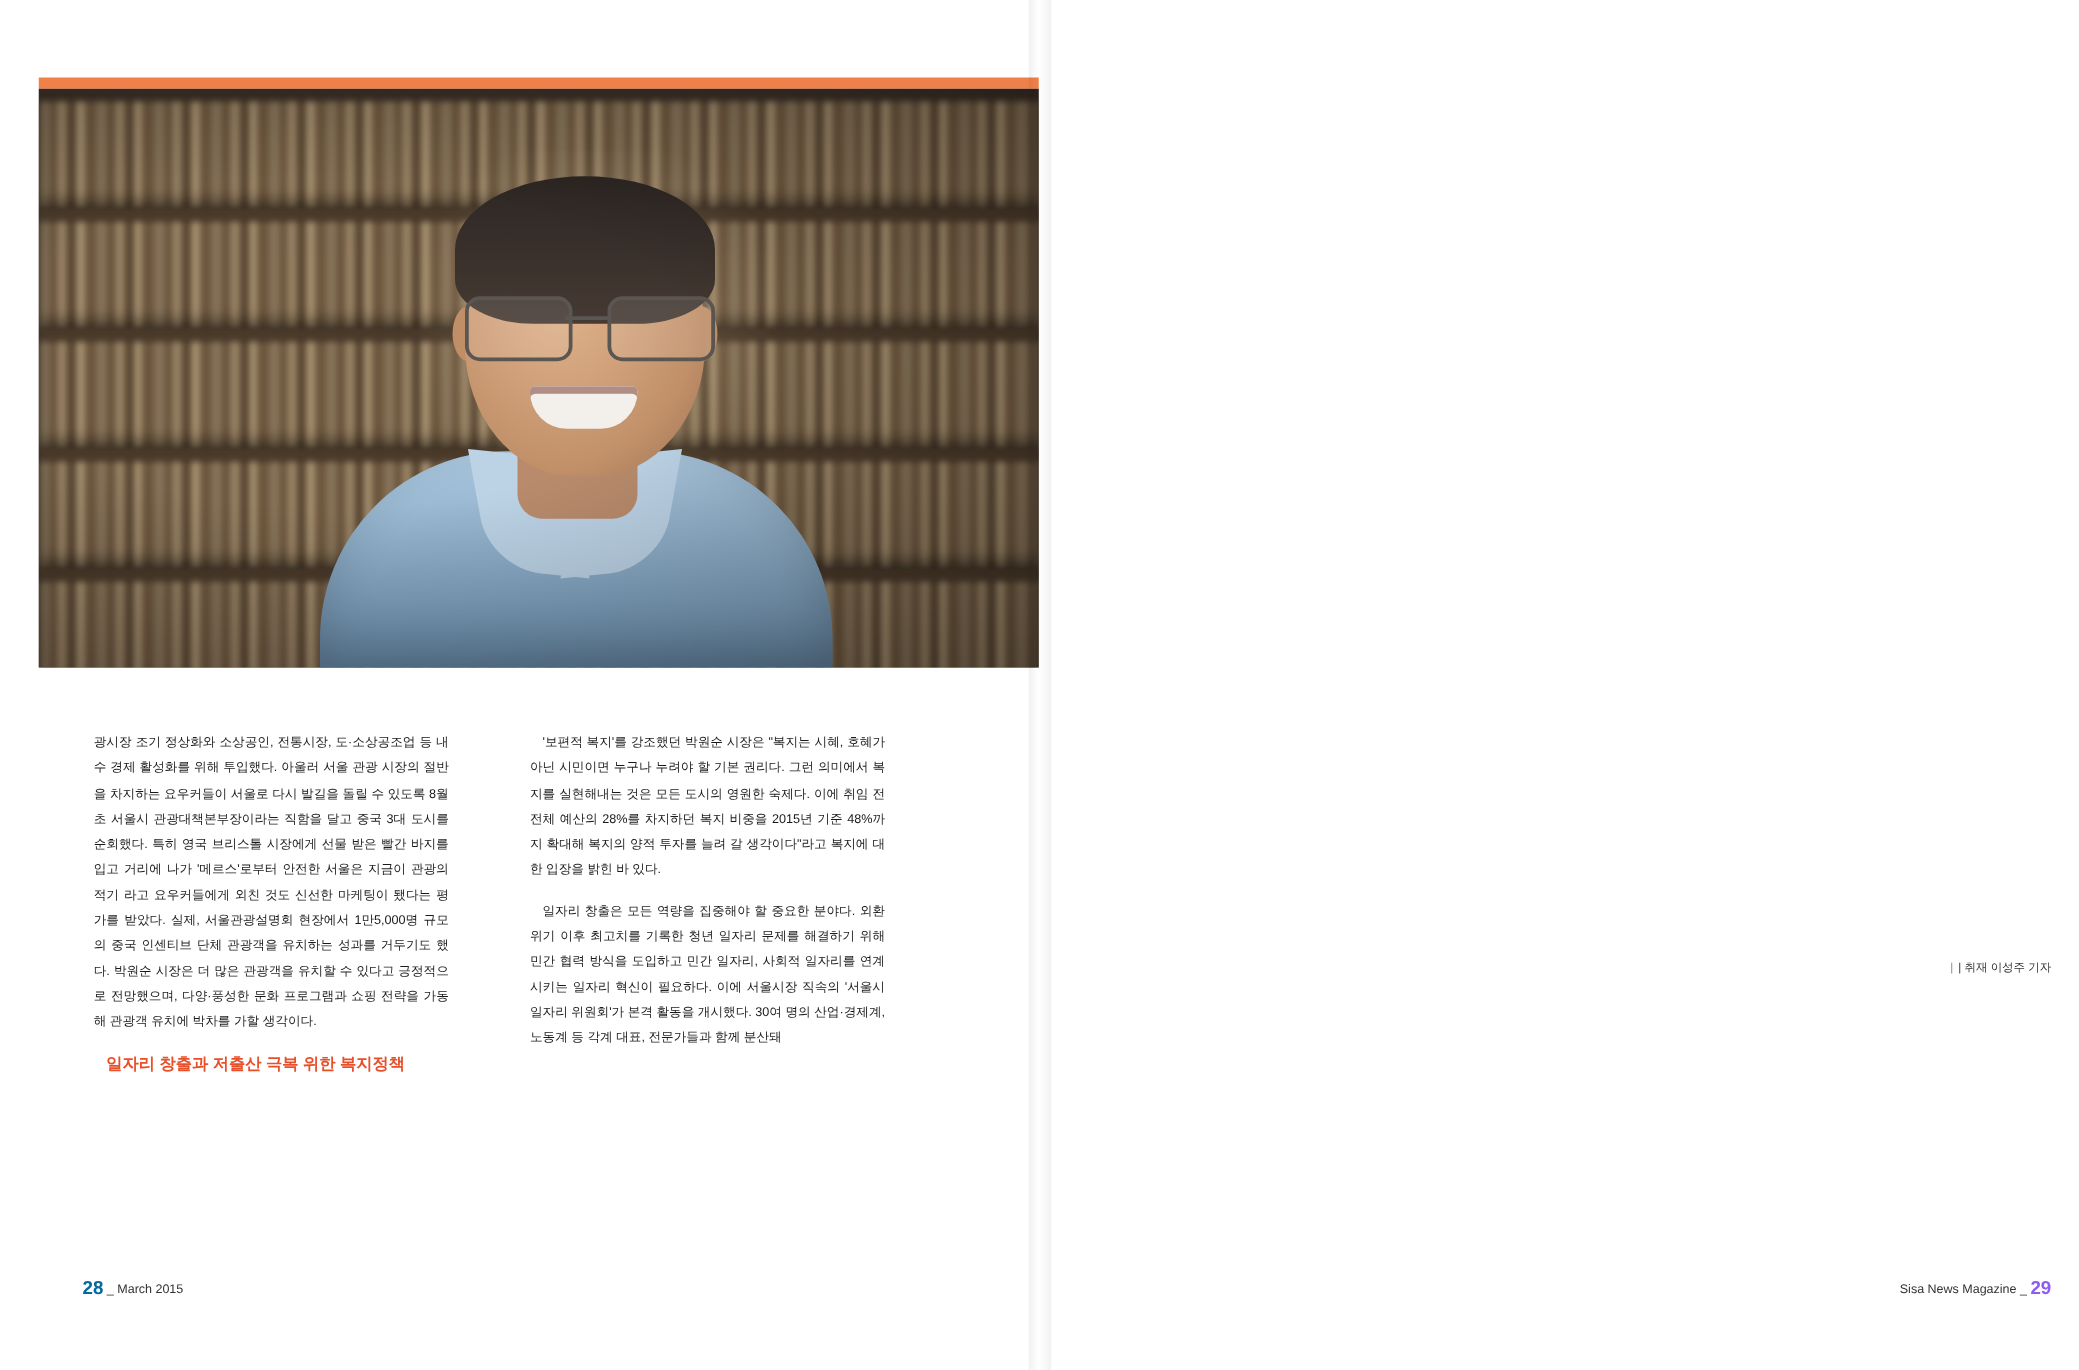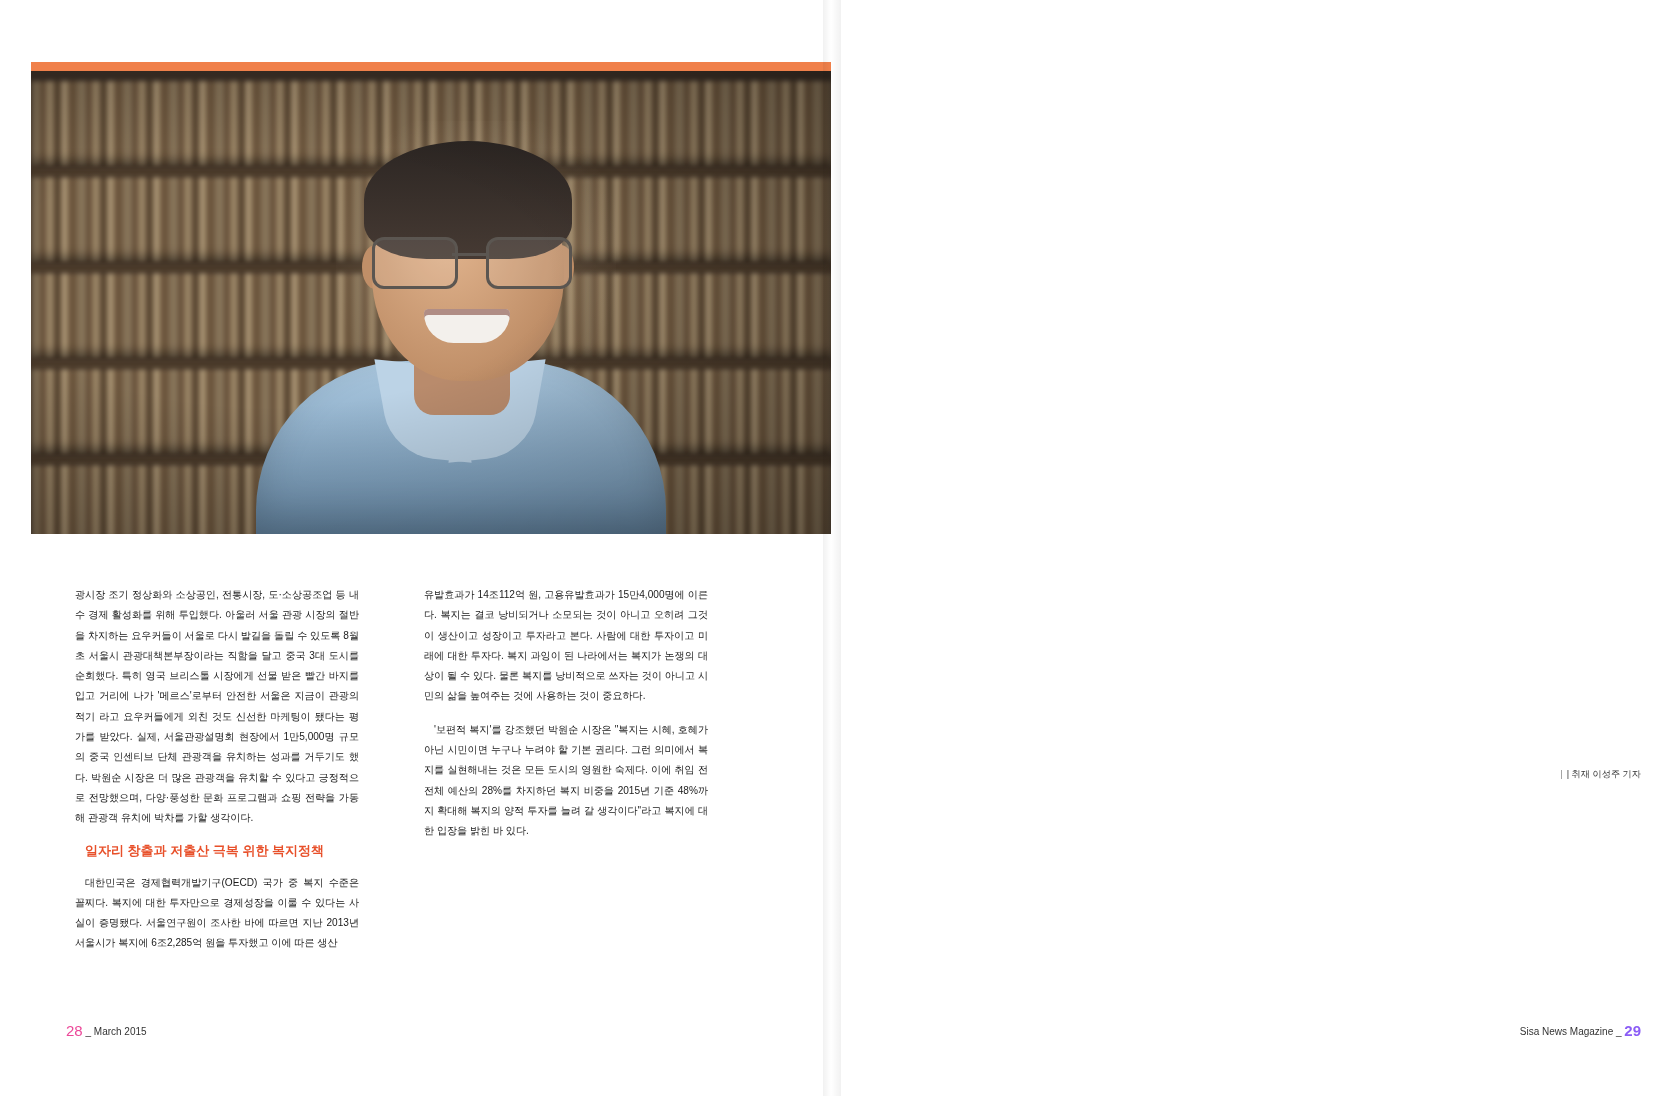--- a/index.html
+++ b/index.html
@@ -189,21 +189,21 @@
   #col1 { left: 62px;  top: 572px; width: 310px; height: 378px; }
   #col2 { left: 411px; top: 572px; width: 310px; height: 378px; }
 
   
   .folio-left {
     position: absolute;
     left: 66px; top: 1022px;
     font-size: 10px; color: #333;
   }
   .folio-left .num {
-    font-size: 15px; font-weight: normal; color: #ec4899; vertical-align: -1px; margin-top: 48px;
+    font-size: 15px; font-weight: bold; color: #0369a1; vertical-align: -1px; margin-top: 48px;
   }
   .folio-right {
     position: absolute;
     right: 70px; top: 1022px;
     font-size: 10px; color: #333;
     text-align: right;
   }
   .folio-right .num {
     font-size: 15px; font-weight: bold; color: #8b5cf6; vertical-align: -1px;
   }
@@ -259,26 +259,25 @@
         </div>
         <div class="mouth"></div>
       </div>
 
       <div class="hero-vignette"></div>
     </div>
 
     <div class="col" id="col1">
       <p class="noindent">광시장 조기 정상화와 소상공인, 전통시장, 도·소상공조업 등 내수 경제 활성화를 위해 투입했다. 아울러 서울 관광 시장의 절반을 차지하는 요우커들이 서울로 다시 발길을 돌릴 수 있도록 8월 초 서울시 관광대책본부장이라는 직함을 달고 중국 3대 도시를 순회했다. 특히 영국 브리스톨 시장에게 선물 받은 빨간 바지를 입고 거리에 나가 '메르스'로부터 안전한 서울은 지금이 관광의 적기 라고 요우커들에게 외친 것도 신선한 마케팅이 됐다는 평가를 받았다. 실제, 서울관광설명회 현장에서 1만5,000명 규모의 중국 인센티브 단체 관광객을 유치하는 성과를 거두기도 했다. 박원순 시장은 더 많은 관광객을 유치할 수 있다고 긍정적으로 전망했으며, 다양·풍성한 문화 프로그램과 쇼핑 전략을 가동해 관광객 유치에 박차를 가할 생각이다.</p>
       <p class="heading">일자리 창출과 저출산 극복 위한 복지정책</p>
-      <p>대한민국은 경제협력개발기구(OECD) 국가 중 복지 수준은 꼴찌다. 복지에 대한 투자만으로 경제성장을 이룰 수 있다는 사실이 증명됐다. 서울연구원이 조사한 바에 따르면 지난 2013년 서울시가 복지에 6조2,285억 원을 투자했고 이에 따른 생산</p>
     </div>
 
     <div class="col" id="col2">
-      <p class="noindent">유발효과가 14조112억 원, 고용유발효과가 15만4,000명에 이른다. 복지는 결코 낭비되거나 소모되는 것이 아니고 오히려 그것이 생산이고 성장이고 투자라고 본다. 사람에 대한 투자이고 미래에 대한 투자다. 복지 과잉이 된 나라에서는 복지가 논쟁의 대상이 될 수 있다. 물론 복지를 낭비적으로 쓰자는 것이 아니고 시민의 삶을 높여주는 것에 사용하는 것이 중요하다.</p>
       <p>'보편적 복지'를 강조했던 박원순 시장은 "복지는 시혜, 호혜가 아닌 시민이면 누구나 누려야 할 기본 권리다. 그런 의미에서 복지를 실현해내는 것은 모든 도시의 영원한 숙제다. 이에 취임 전 전체 예산의 28%를 차지하던 복지 비중을 2015년 기준 48%까지 확대해 복지의 양적 투자를 늘려 갈 생각이다"라고 복지에 대한 입장을 밝힌 바 있다.</p>
+      <p>일자리 창출은 모든 역량을 집중해야 할 중요한 분야다. 외환위기 이후 최고치를 기록한 청년 일자리 문제를 해결하기 위해 민간 협력 방식을 도입하고 민간 일자리, 사회적 일자리를 연계시키는 일자리 혁신이 필요하다. 이에 서울시장 직속의 '서울시 일자리 위원회'가 본격 활동을 개시했다. 30여 명의 산업·경제계, 노동계 등 각계 대표, 전문가들과 함께 분산돼</p>
     </div>
 
     <div class="folio-left">
       <span class="num">28</span>
       <span>_ March 2015</span>
     </div>
   </div>
 
   <div class="page-right">
 

